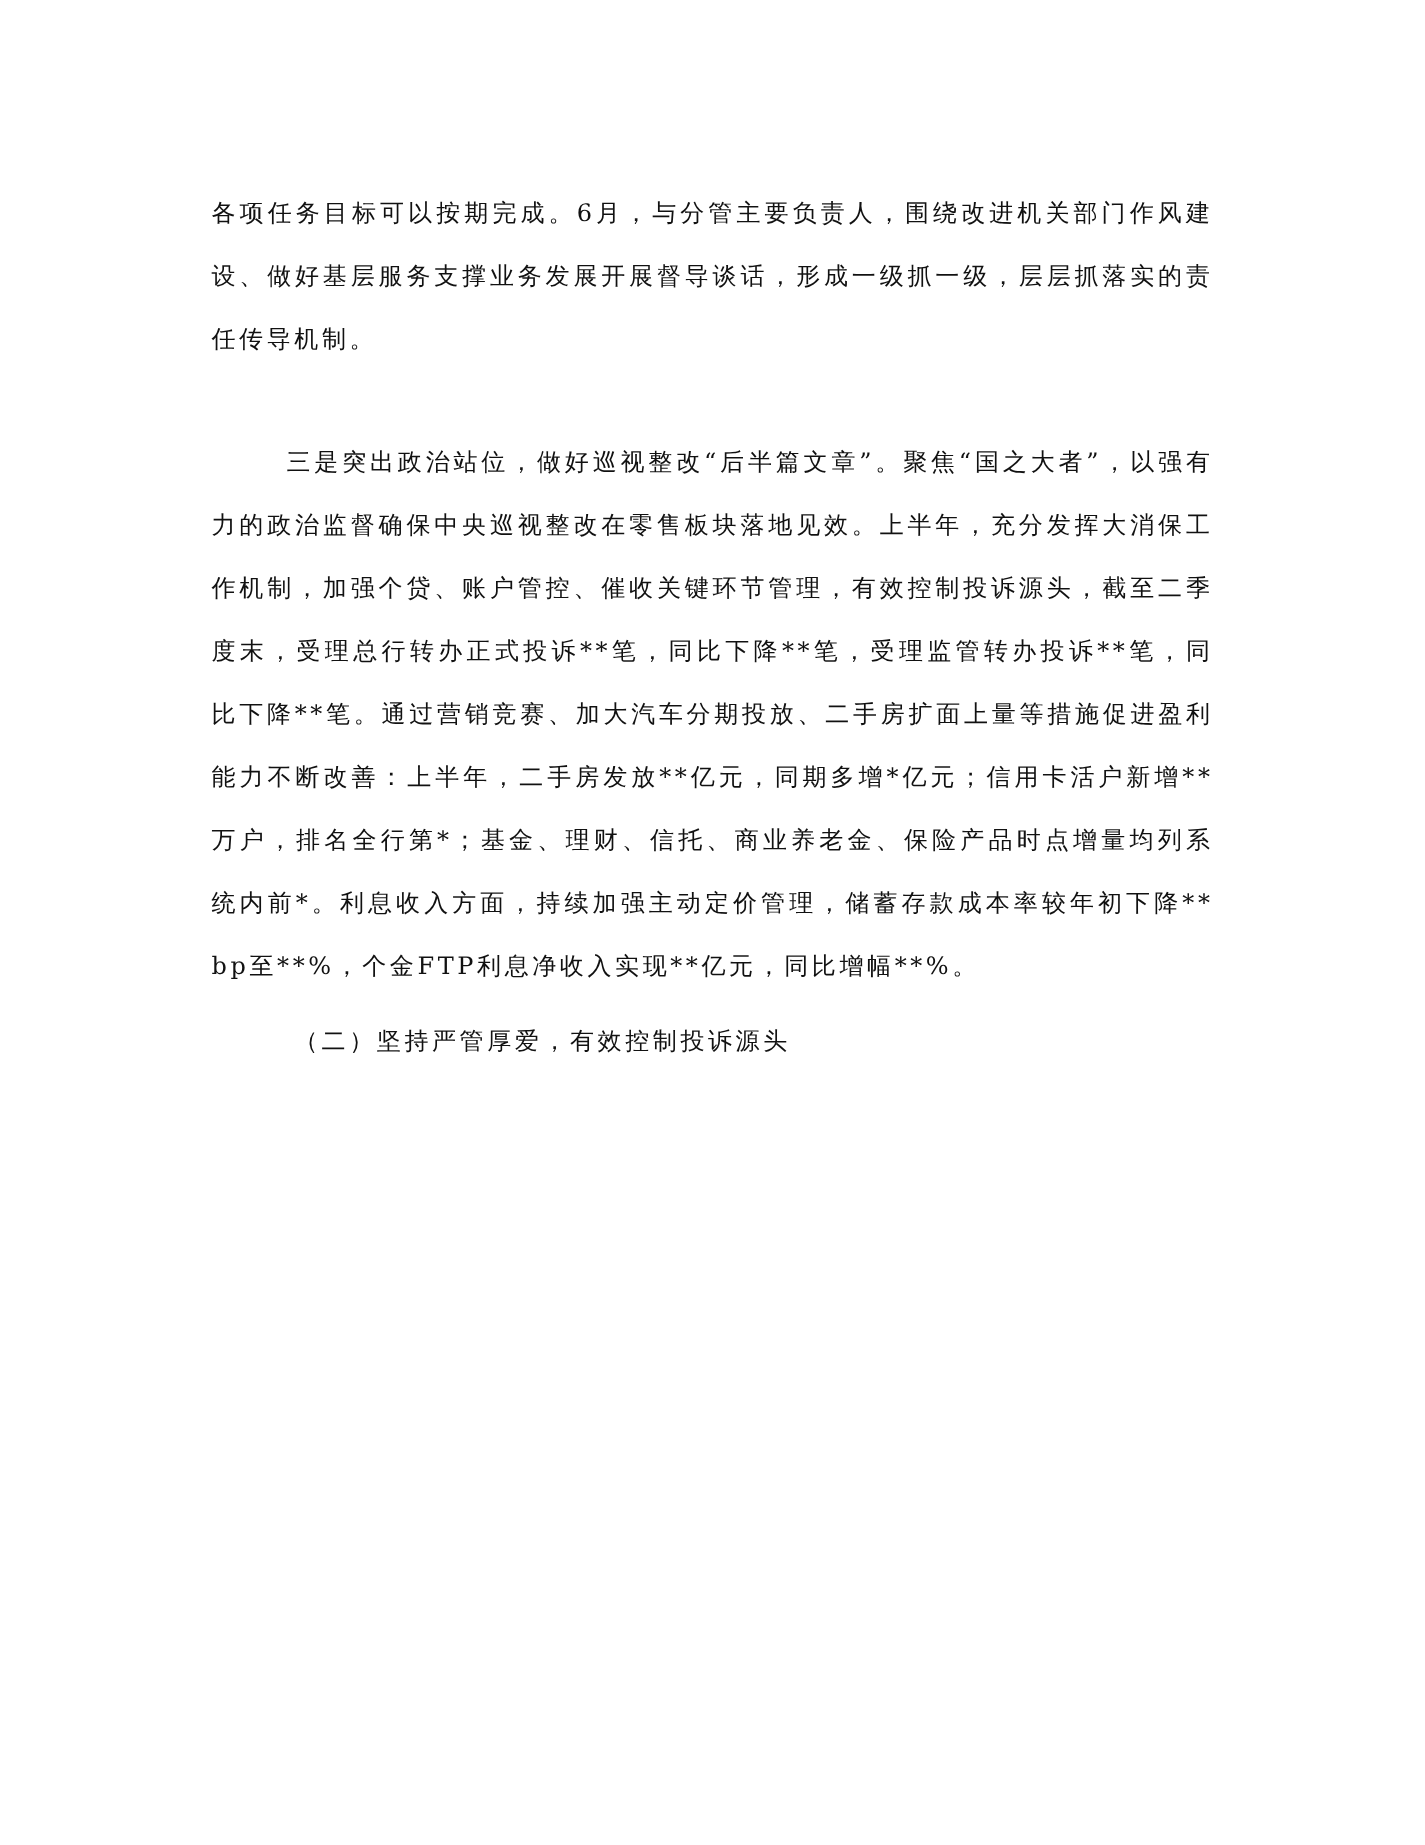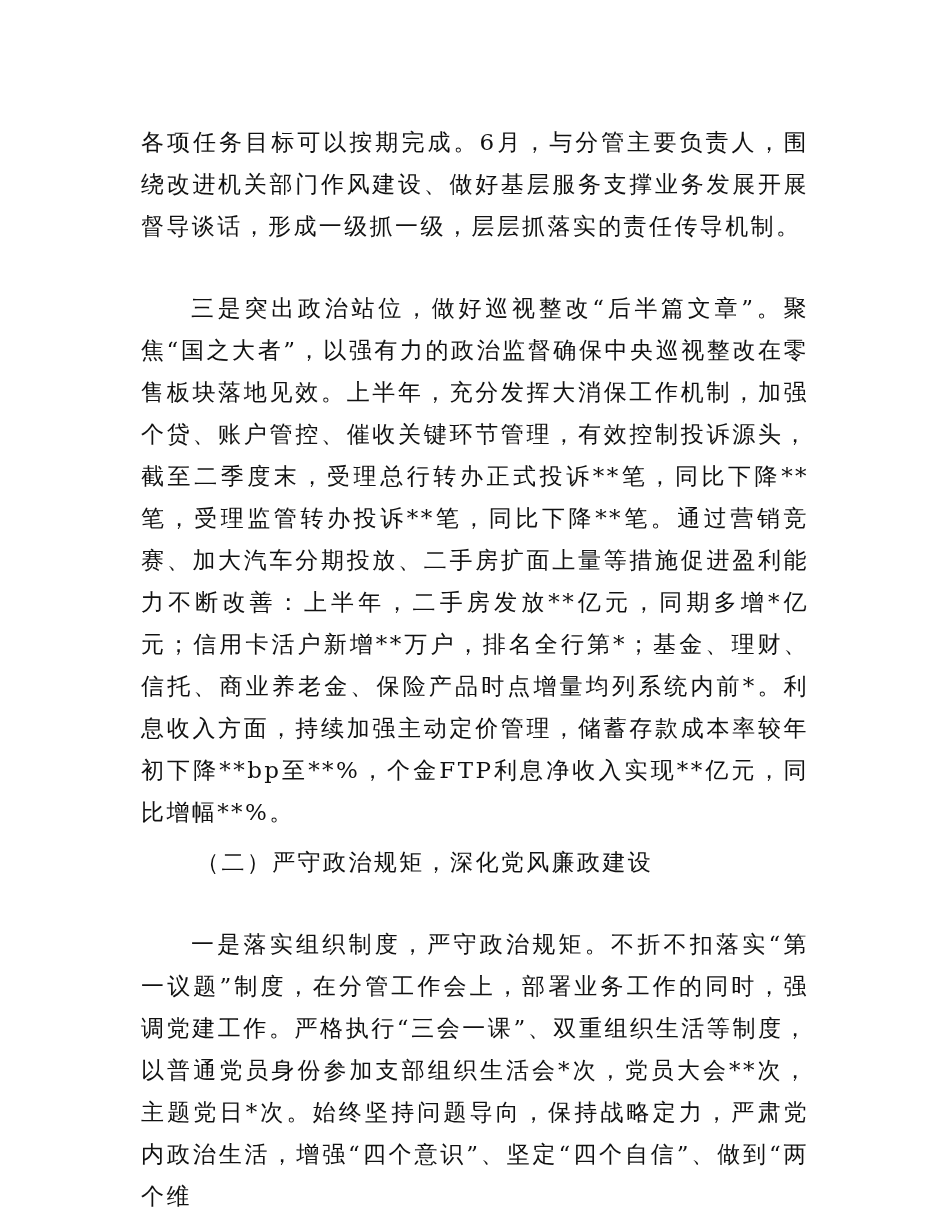--- a/index.html
+++ b/index.html
@@ -15,21 +15,21 @@
       font-family: "DejaVu Serif", "Liberation Serif", serif;
       color: #111111;
     }
     .page {
       position: absolute;
       left: 141px;
       top: 121px;
       width: 668px;
     }
     .para {
-      font-size: 23px;
+      font-size: 16px;
       line-height: 42px;
       letter-spacing: 2.4px;
       text-align: justify;
       text-justify: inter-character;
       margin: 0 0 8px 0;
       word-break: break-all;
     }
     .para.indent {
       text-indent: 50px;
       margin-top: 40px;
@@ -41,15 +41,14 @@
     .para.first {
       text-indent: 0;
     }
   </style>
 </head>
 <body>
 
 <div class="page">
   <p class="para first">各项任务目标可以按期完成。6月，与分管主要负责人，围绕改进机关部门作风建设、做好基层服务支撑业务发展开展督导谈话，形成一级抓一级，层层抓落实的责任传导机制。</p>
   <p class="para indent">三是突出政治站位，做好巡视整改“后半篇文章”。聚焦“国之大者”，以强有力的政治监督确保中央巡视整改在零售板块落地见效。上半年，充分发挥大消保工作机制，加强个贷、账户管控、催收关键环节管理，有效控制投诉源头，截至二季度末，受理总行转办正式投诉**笔，同比下降**笔，受理监管转办投诉**笔，同比下降**笔。通过营销竞赛、加大汽车分期投放、二手房扩面上量等措施促进盈利能力不断改善：上半年，二手房发放**亿元，同期多增*亿元；信用卡活户新增**万户，排名全行第*；基金、理财、信托、商业养老金、保险产品时点增量均列系统内前*。利息收入方面，持续加强主动定价管理，储蓄存款成本率较年初下降**bp至**%，个金FTP利息净收入实现**亿元，同比增幅**%。</p>
-  <p class="para heading">（二）严守政治规矩，深化党风廉政建设</p>
-  <p class="para indent">一是落实组织制度，严守政治规矩。不折不扣落实“第一议题”制度，在分管工作会上，部署业务工作的同时，强调党建工作。严格执行“三会一课”、双重组织生活等制度，以普通党员身份参加支部组织生活会*次，党员大会**次，主题党日*次。始终坚持问题导向，保持战略定力，严肃党内政治生活，增强“四个意识”、坚定“四个自信”、做到“两个维</p>
+  <p class="para heading">（二）坚持严管厚爱，有效控制投诉源头</p>
 </div>
 
 </body></html>

